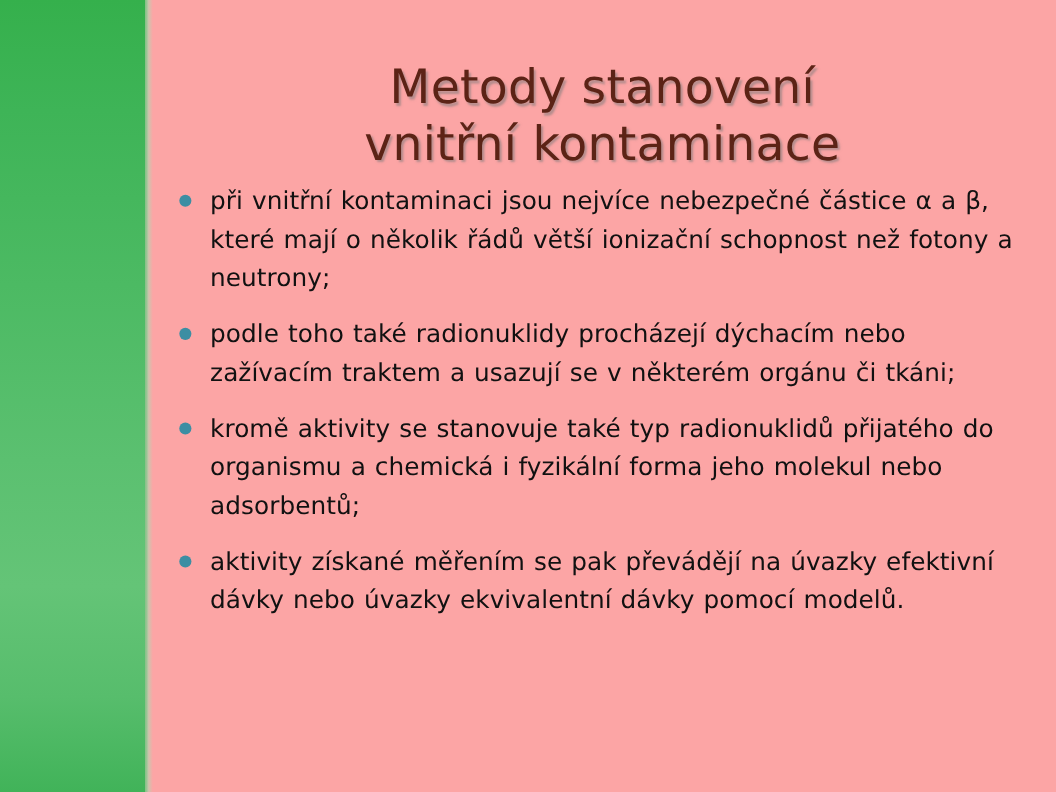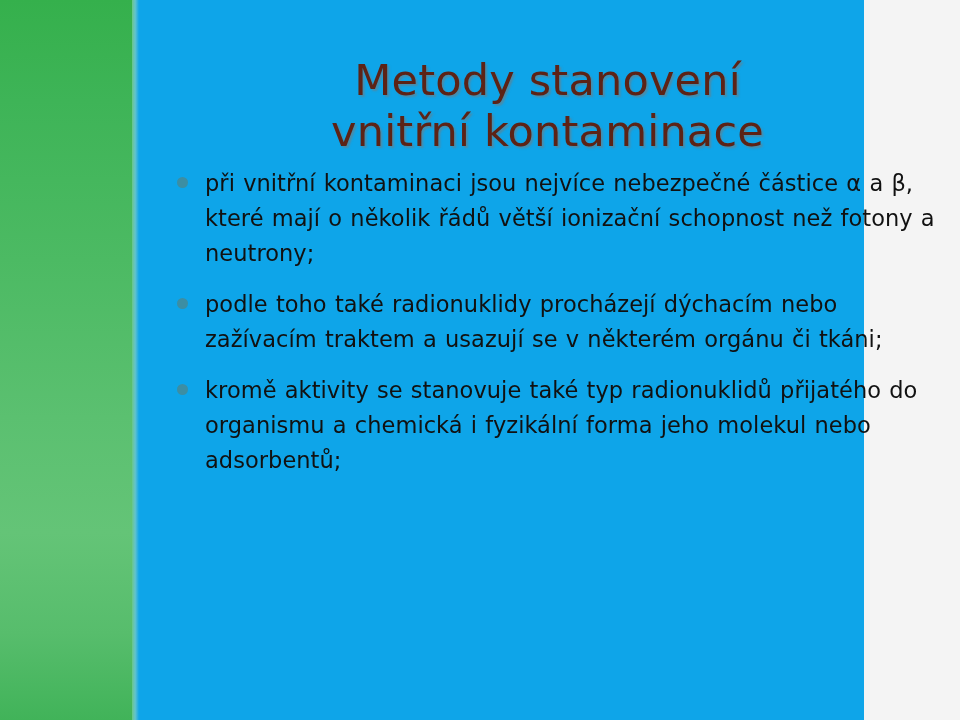--- a/index.html
+++ b/index.html
@@ -8,23 +8,23 @@
   }
   body {
     width: 960px;
     height: 720px;
     overflow: hidden;
     background: #f4f4f4;
     font-family: "DejaVu Sans", sans-serif;
   }
   #slide {
     position: relative;
-    width: 864px;
+    width: 960px;
     height: 720px;
-    background: #0ea5e9;
+    background: #fca5a5;
   }
   
   #sidebar-band {
     position: absolute;
     left: 0;
     top: 0;
     width: 132px;
     height: 720px;
     background: linear-gradient(to bottom,
         #35b04c 0%,
@@ -58,21 +58,21 @@
     font-size: 43px;
     line-height: 51px;
     font-weight: normal;
     letter-spacing: 0.2px;
     text-shadow: 2px 2px 2px rgba(120,120,120,0.55);
     white-space: pre-line;
   }
   
   #bullets {
     position: absolute;
-    left: 177px;
+    left: 163px;
     top: 166px;
     width: 775px;
   }
   .bullet-item {
     position: relative;
     display: flex;
     align-items: flex-start;
     margin-bottom: 16px;
   }
   .bullet-marker {
@@ -124,15 +124,21 @@
       <span class="bullet-text">podle toho také radionuklidy procházejí dýchacím nebo zažívacím traktem a usazují se v některém orgánu či tkáni;</span>
     </div>
 
     <div class="bullet-item">
       <span class="bullet-marker">
         <span class="bullet-dot"></span>
       </span>
       <span class="bullet-text">kromě aktivity se stanovuje také typ radionuklidů přijatého do organismu a chemická i fyzikální forma jeho molekul nebo adsorbentů;</span>
     </div>
 
+    <div class="bullet-item">
+      <span class="bullet-marker">
+        <span class="bullet-dot"></span>
+      </span>
+      <span class="bullet-text">aktivity získané měřením se pak převádějí na úvazky efektivní dávky nebo úvazky ekvivalentní dávky pomocí modelů.</span>
+    </div>
 
   </div>
 </div>
 
 </body></html>

